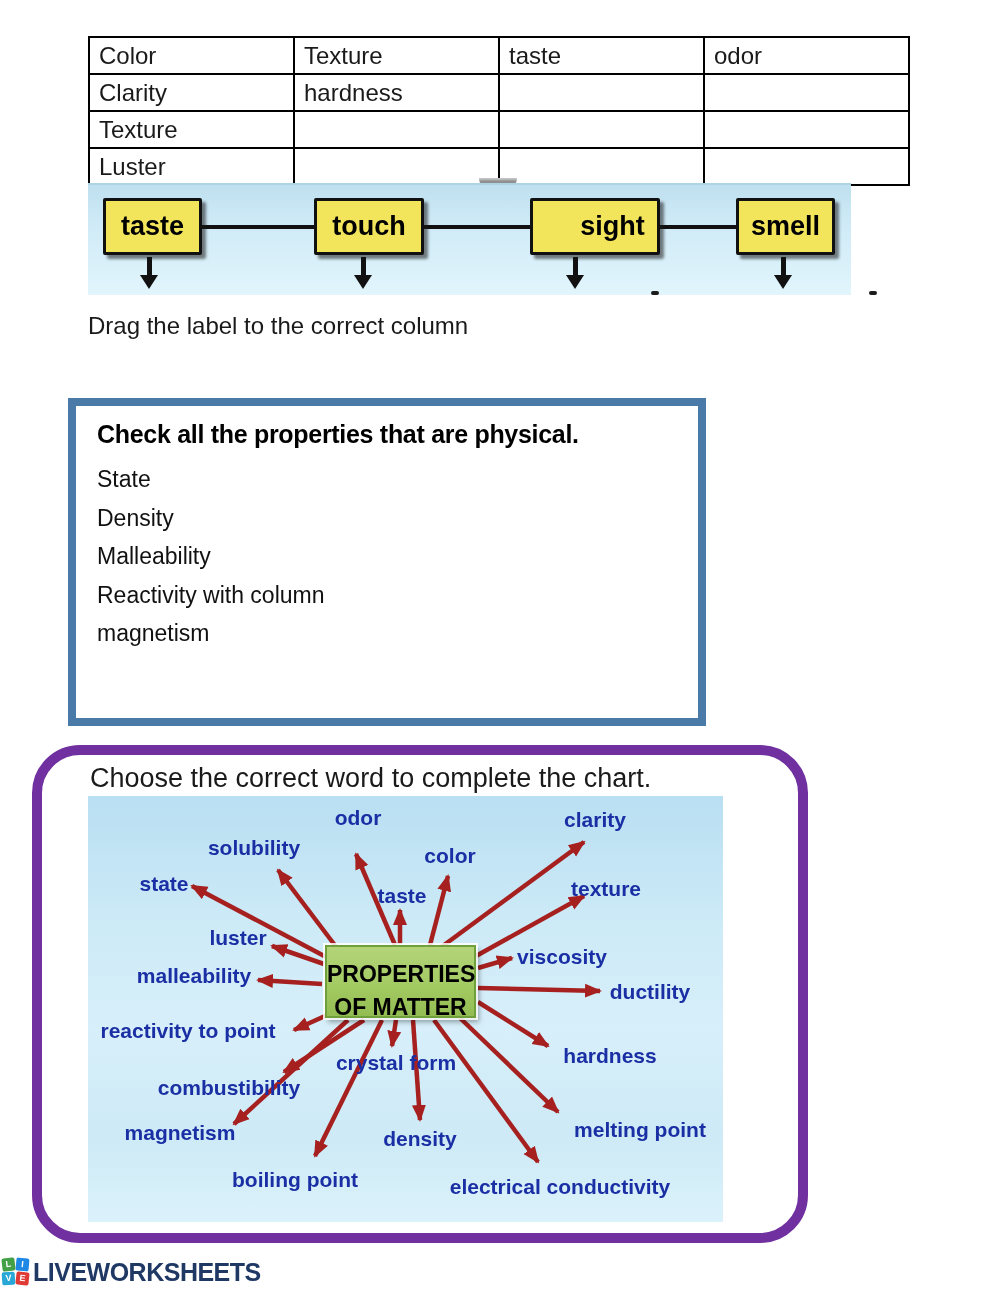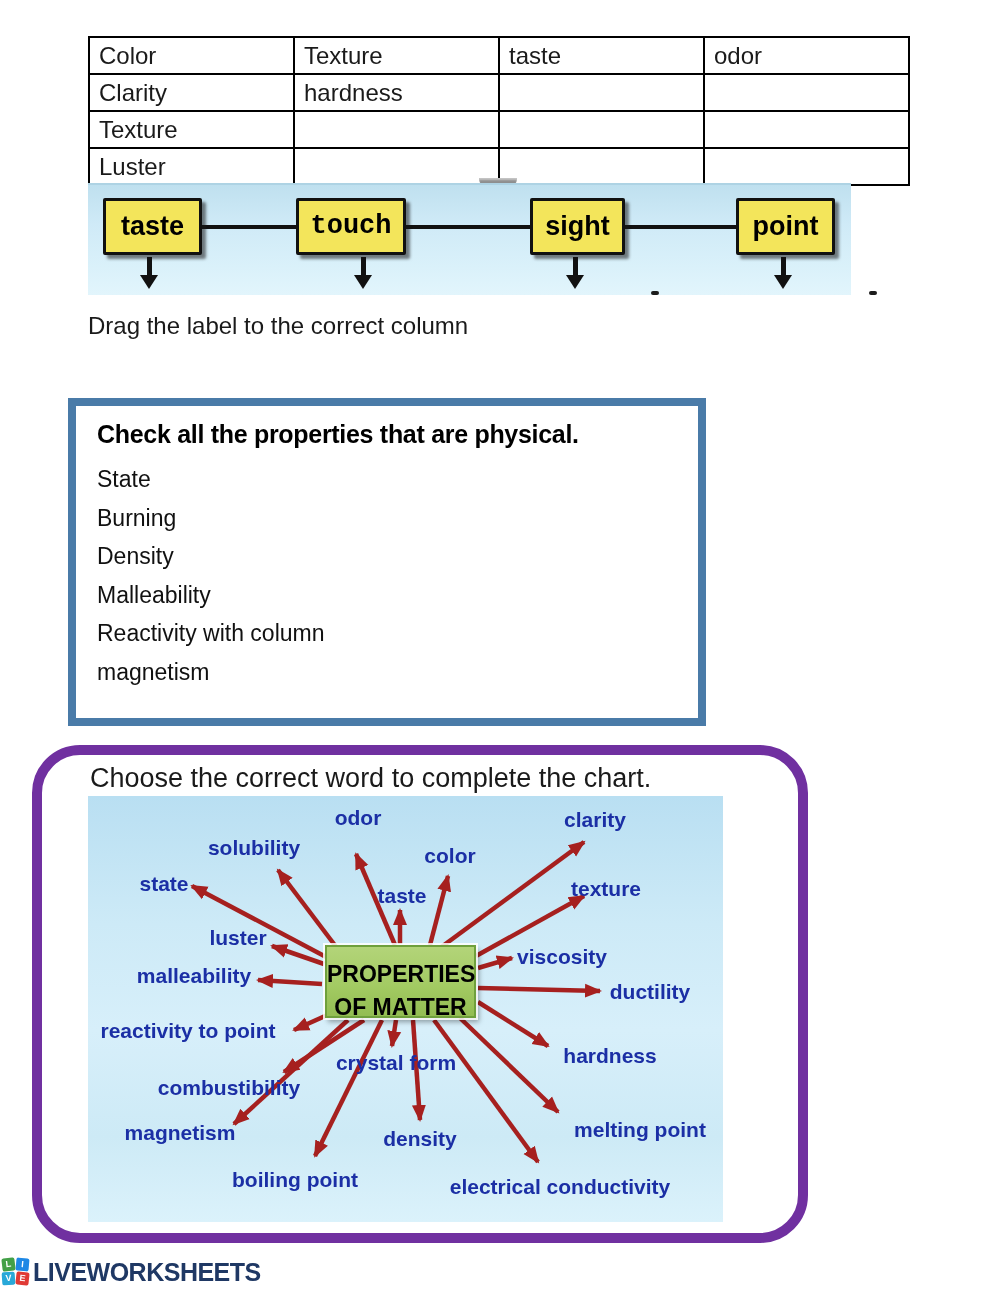--- a/index.html
+++ b/index.html
@@ -17,22 +17,22 @@
 
   
   .senses-band{position:absolute;left:88px;top:183px;width:763px;height:110px;
                background:linear-gradient(180deg,#bfe0ef 0%,#cfeaf7 35%,#daf1fa 75%,#e2f5fc 100%);
                border-top:2px solid #aed3e4;}
   .connector{position:absolute;left:63px;top:40px;width:635px;height:4px;background:#111;}
   .sense-box{position:absolute;top:13px;height:51px;background:#f3e55b;border:3px solid #111;
              border-radius:2px;box-shadow:4px 4px 3px rgba(25,25,25,.55);
              font-size:27px;font-weight:bold;text-align:center;line-height:51px;color:#000;}
   .sb-0{left:15px;width:93px;}
-  .sb-1{left:208px;width:104px;font-family:Liberation Mono, monospace;}
-  .sb-2{left:442px;width:89px;}
+  .sb-1{left:226px;width:104px;}
+  .sb-2{left:442px;width:89px;padding-left:35px;}
   .sb-3{left:648px;width:93px;}
   .dArrow{position:absolute;top:72px;width:0;height:36px;}
   .dArrow i{display:block;position:absolute;}
   .dArrow .shaft{left:-2.5px;top:0;width:5px;height:20px;background:#111;}
   .dArrow .head{left:-9px;top:18px;width:0;height:0;border:9px solid transparent;border-top:14px solid #111;}
   .da-0{left:61px;} .da-1{left:275px;} .da-2{left:487px;} .da-3{left:695px;}
   .stray-dot{position:absolute;width:8px;height:4px;background:#1c1c1c;border-radius:2px;}
   .sd-0{left:563px;top:106px;} .sd-1{left:781px;top:106px;}
 
   
@@ -106,21 +106,21 @@
   </tbody>
     </table>
 
   <div class="gray-arc"></div>
 
   <div class="senses-band">
     <div class="connector"></div>
     <div class="sense-box sb-0">taste</div>
     <div class="sense-box sb-1">touch</div>
     <div class="sense-box sb-2">sight</div>
-    <div class="sense-box sb-3">point</div>
+    <div class="sense-box sb-3">smell</div>
     <div class="dArrow da-0">
         <i class="shaft"></i>
         <i class="head"></i>
       </div>
     <div class="dArrow da-1">
         <i class="shaft"></i>
         <i class="head"></i>
       </div>
     <div class="dArrow da-2">
         <i class="shaft"></i>
@@ -133,21 +133,20 @@
     <div class="stray-dot sd-0"></div>
     <div class="stray-dot sd-1"></div>
   </div>
 
   <div class="drag-instruction">Drag the label to the correct column</div>
 
   <div class="check-box">
     <div class="check-title">Check all the properties that are physical.</div>
     <ul class="check-options">
       <li>State</li>
-      <li>Burning</li>
       <li>Density</li>
       <li>Malleability</li>
       <li>Reactivity with column</li>
       <li>magnetism</li>
     </ul>
   </div>
 
   <div class="purple-box"></div>
   <div class="choose-instruction">Choose the correct word to complete the chart.</div>
 

